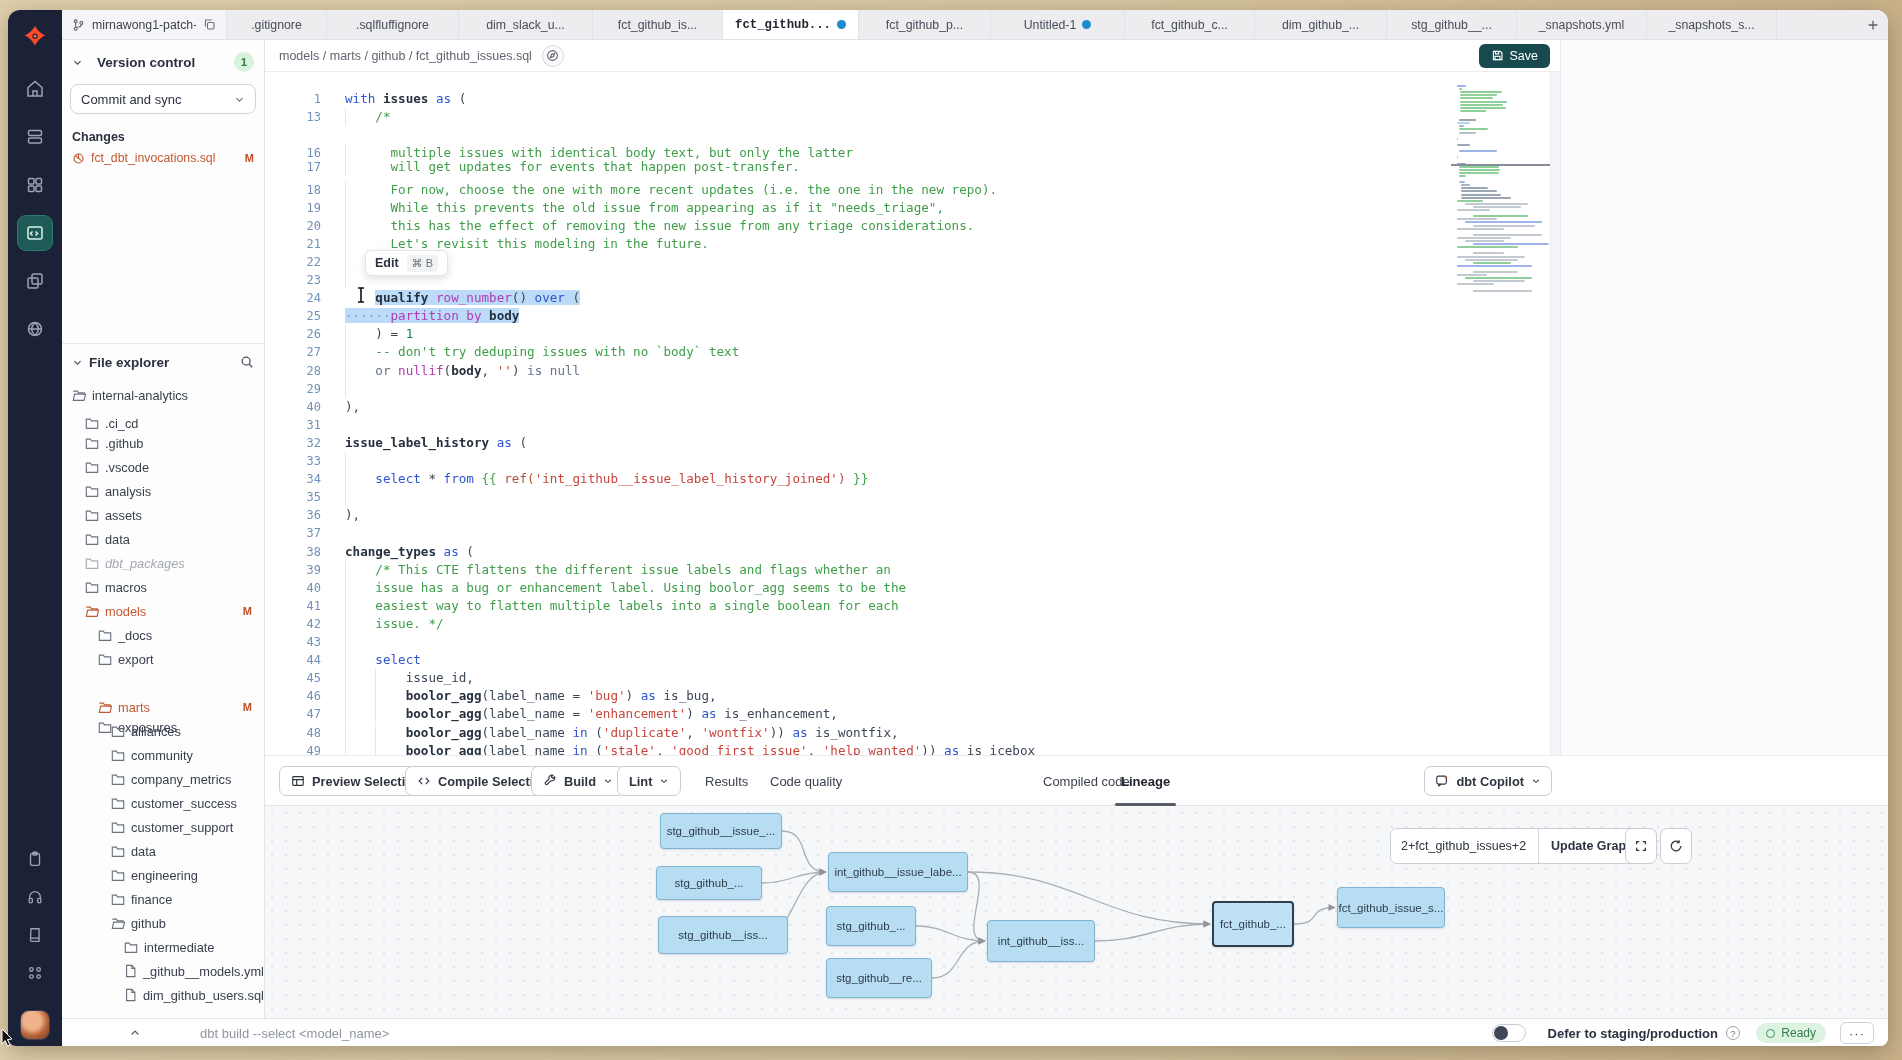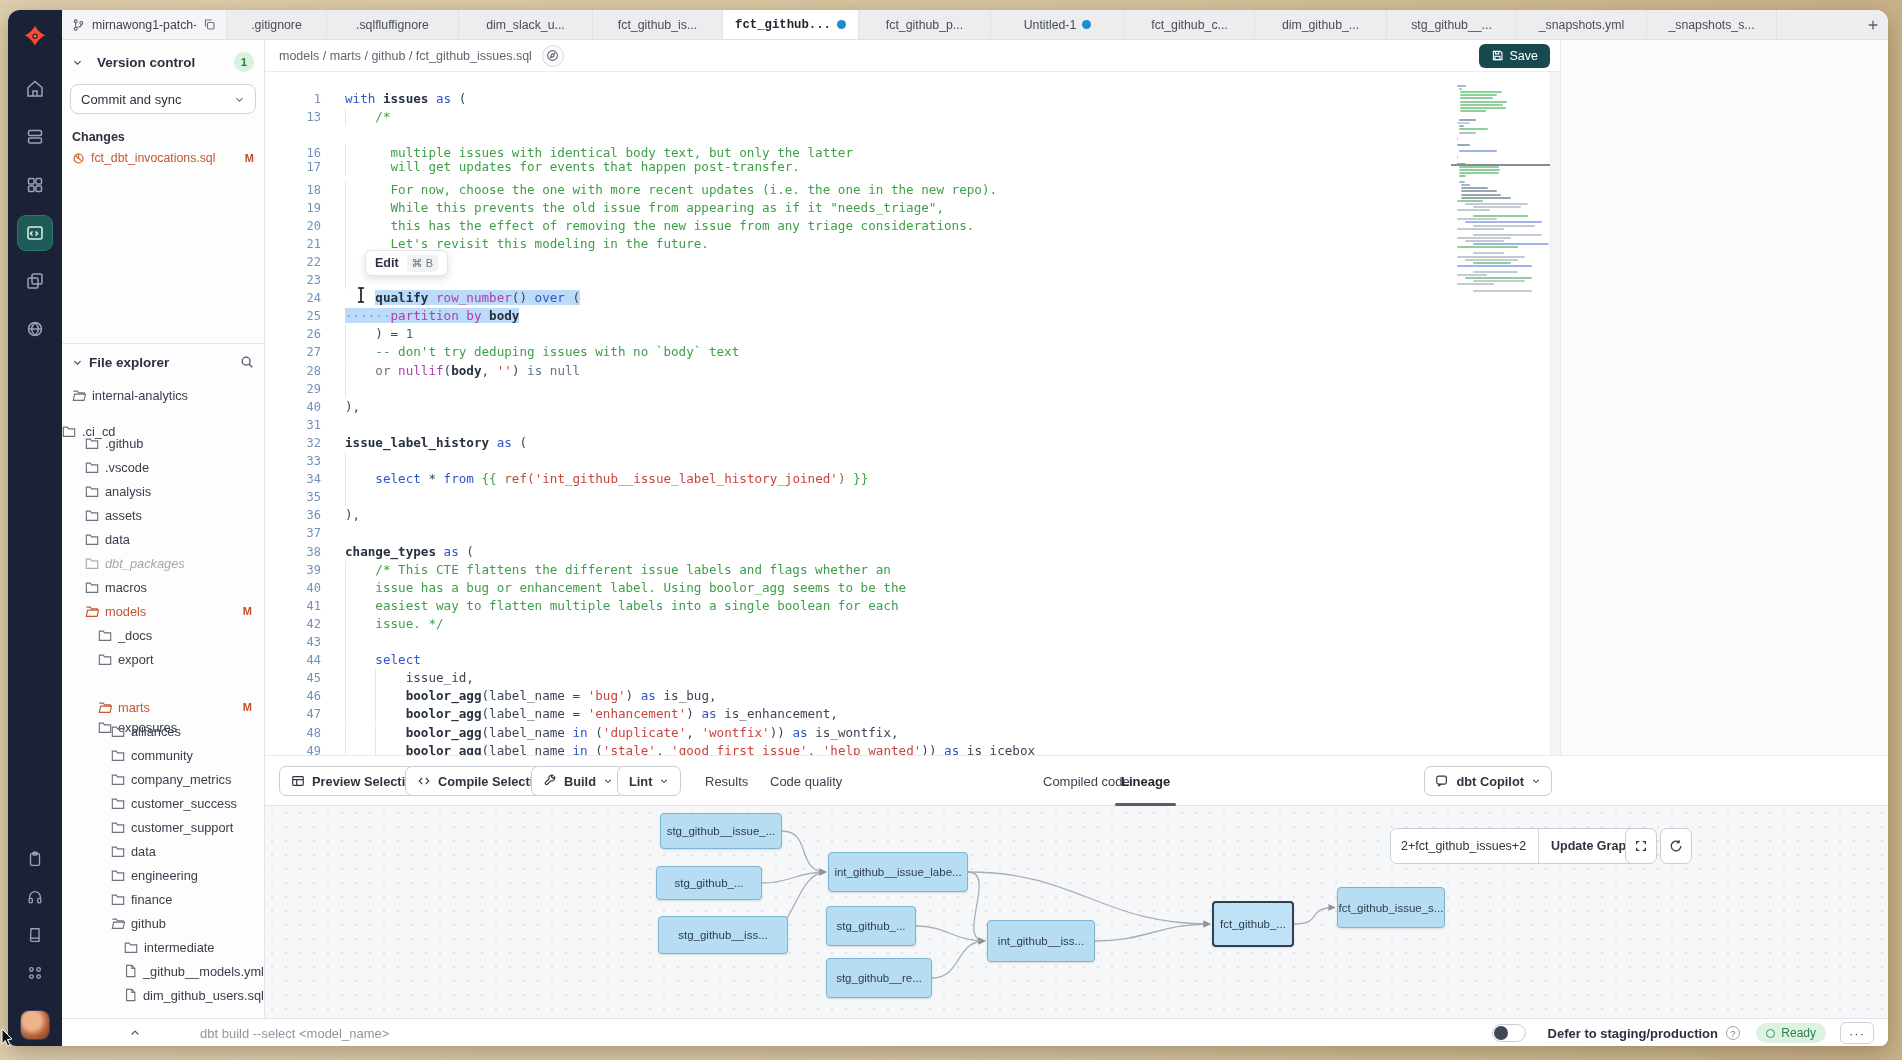--- a/index.html
+++ b/index.html
@@ -296,21 +296,21 @@
     <div class="tree" id="file-tree">
         <div class="tree-row" style="top: 0px; padding-left: 10px;">
           <span style="color: rgb(106, 114, 128);">
             <svg width="14" height="13" viewBox="0 0 16 14" fill="none" stroke="currentColor" stroke-width="1.3">
               <path d="M1.5 2h4.5l1.5 2h6.5v1.5"></path>
               <path d="M1.5 12.5L3 5.5h12.5l-1.8 7z"></path>
             </svg>
           </span>
           <span>internal-analytics</span>
         </div>
-        <div class="tree-row" style="top: 36px; ">
+        <div class="tree-row" style="top: 28px; padding-left: 23px;">
           <span style="color: rgb(106, 114, 128);">
             <svg width="14" height="13" viewBox="0 0 16 14" fill="none" stroke="currentColor" stroke-width="1.3">
               <path d="M1.5 2h4.5l1.5 2h7v8.5h-13z"></path>
             </svg>
           </span>
           <span>.ci_cd</span>
         </div>
         <div class="tree-row" style="top: 48px; padding-left: 23px;">
           <span style="color: rgb(106, 114, 128);">
             <svg width="14" height="13" viewBox="0 0 16 14" fill="none" stroke="currentColor" stroke-width="1.3">

